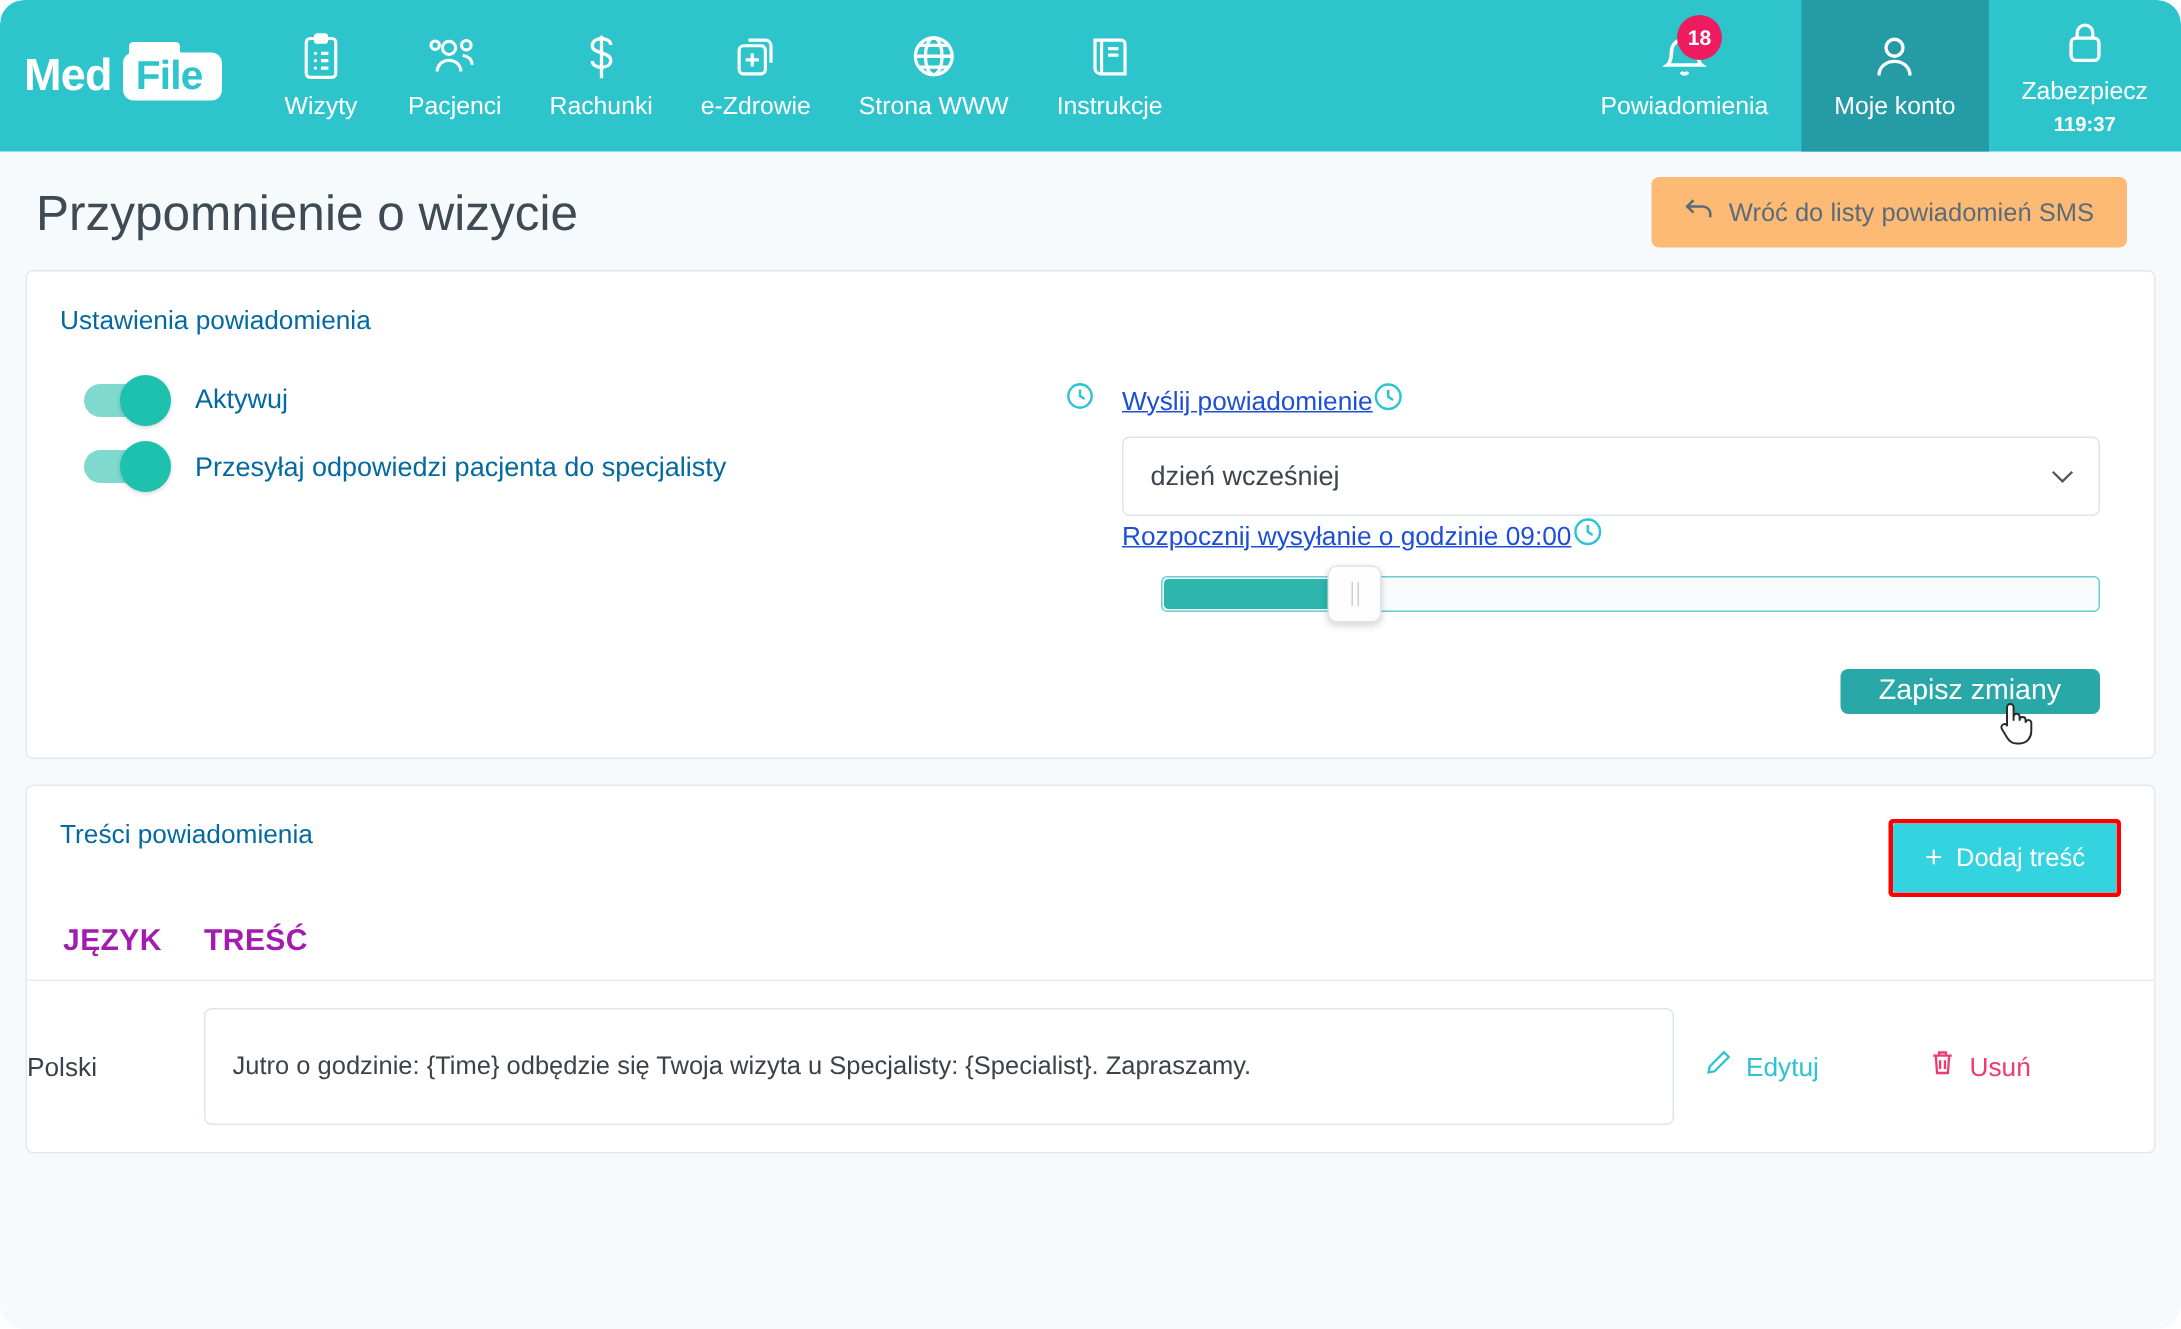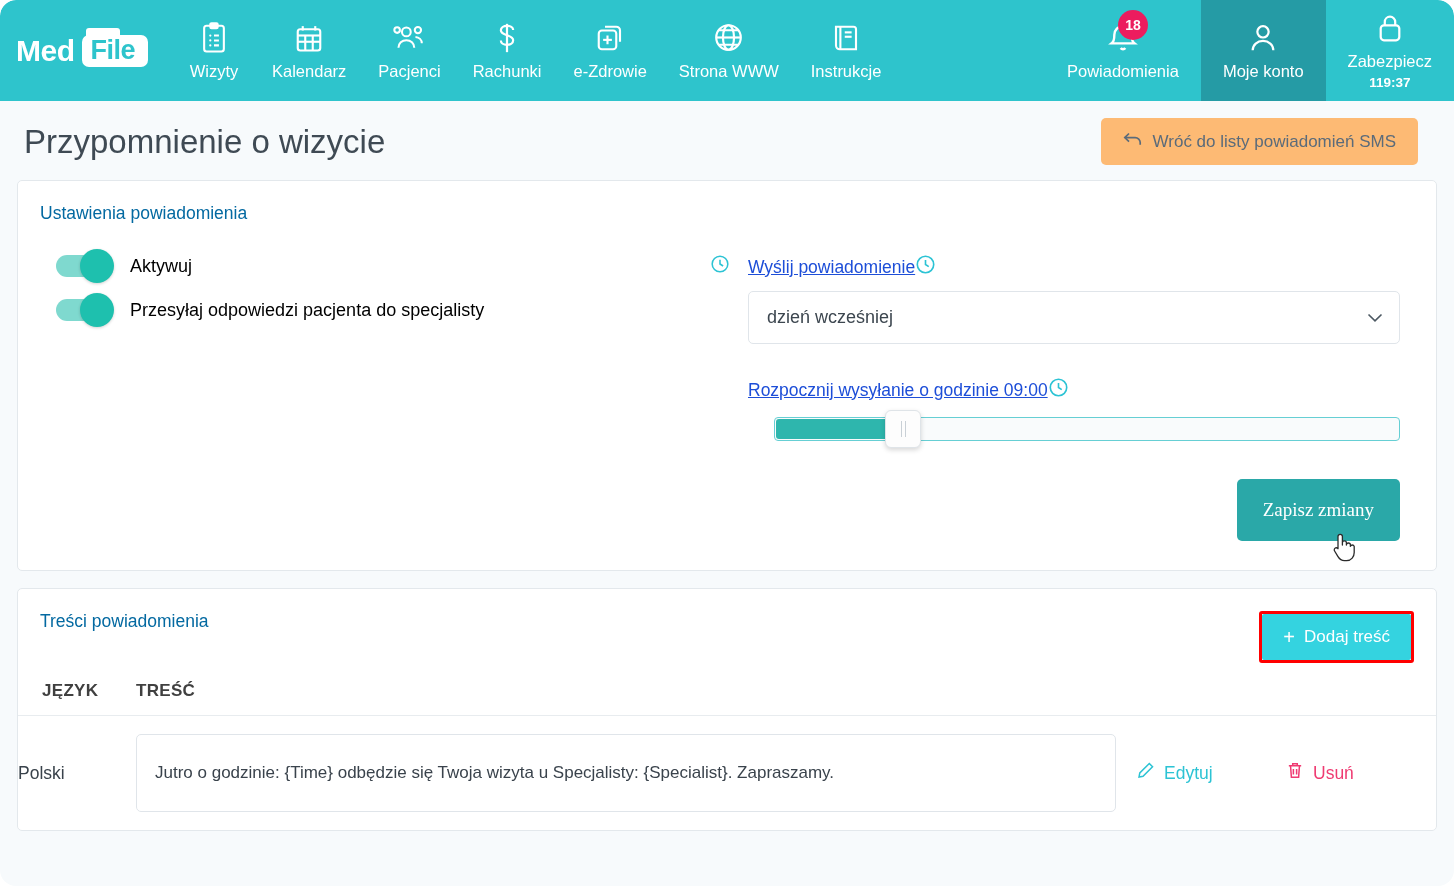--- a/index.html
+++ b/index.html
@@ -144,21 +144,21 @@
     flex-shrink: 0;
   }
   .switch .knob {
     position: absolute;
     top: -6px; right: -2px;
     width: 34px; height: 34px;
     background: #1ec0ae;
     border-radius: 50%;
     box-shadow: 0 1px 3px rgba(0,0,0,0.18);
   }
-  .toggle-label { font-size: 18px; color: #000000; }
+  .toggle-label { font-size: 18px; color: #0369a1; }
 
   .field-label {
     font-size: 17.5px; color: #1d4ed8;
     display: flex; align-items: center; justify-content: flex-start;
     margin-bottom: 11px;
     text-decoration: underline;
   }
   .select-box {
     position: relative;
     width: 100%;
@@ -169,21 +169,21 @@
     font-size: 18px;
     color: #3c464f;
     cursor: pointer;
   }
   .chev {
     position: absolute; right: 16px; top: 50%;
     transform: translateY(-50%);
     color: #4c5862;
   }
 
-  .slider-block { margin-top: 33px; }
+  .slider-block { }
   .slider-track {
     position: relative;
     margin-top: 14px;
     margin-left: 26px;
     height: 24px;
     background: #f9fbfc;
     border: 1px solid #66cfd4;
     border-radius: 4px;
     cursor: pointer;
   }
@@ -214,23 +214,23 @@
     display: flex; justify-content: flex-end;
     padding: 38px 36px 29px 0;
   }
   .save-btn {
     position: relative;
     background: #2aa8a8;
     color: #ffffff;
     font-size: 19px;
     border: none;
     border-radius: 5px;
-    padding: 20px 26px;
-    cursor: pointer;
-    font-family: Liberation Serif, serif;
+    padding: 4px 26px;
+    cursor: pointer;
+    font-family: Liberation Sans, sans-serif;
   }
   .cursor-hand {
     position: absolute;
     right: 43px; bottom: -22px;
     width: 26px; height: 32px;
     pointer-events: none;
   }
 
   
   .content-head {
@@ -256,23 +256,23 @@
   }
   .add-plus { font-size: 20px; line-height: 1; }
 
   table.content-table {
     width: 100%;
     border-collapse: collapse;
     margin-top: 18px;
   }
   table.content-table th {
     text-align: left;
-    font-size: 17px;
+    font-size: 20px;
     font-weight: bold;
-    color: #404040;
+    color: #a21caf;
     letter-spacing: 0.3px;
     padding: 0 0 14px 0;
   }
   table.content-table th.c-lang { width: 104px; padding-left: 24px; }
   table.content-table th.c-body { padding-left: 14px; }
   table.content-table tbody tr { border-top: 1px solid #e8ecef; }
   table.content-table td { padding: 18px 0; vertical-align: middle; }
   td.c-lang { font-size: 17.5px; color: #39424b; padding-left: 24px; }
   .msg-box {
     border: 1px solid #e0e5ea;
@@ -323,34 +323,20 @@
             <line x1="12" y1="11" x2="16" y2="11"></line>
             <circle cx="9" cy="15" r="0.9" fill="#fff" stroke="none"></circle>
             <line x1="12" y1="15" x2="16" y2="15"></line>
             <circle cx="9" cy="19" r="0.9" fill="#fff" stroke="none"></circle>
             <line x1="12" y1="19" x2="16" y2="19"></line>
           </svg>
         </span>
         <span class="nav-label">Wizyty</span>
       </div>
 
-      <div class="nav-item">
-        <span class="ico">
-          <svg width="30" height="30" viewBox="0 0 24 24" fill="none" stroke="#fff" stroke-width="1.7">
-            <rect x="3" y="5" width="18" height="17" rx="2"></rect>
-            <line x1="3" y1="10" x2="21" y2="10"></line>
-            <line x1="3" y1="15" x2="21" y2="15"></line>
-            <line x1="9" y1="10" x2="9" y2="22"></line>
-            <line x1="15" y1="10" x2="15" y2="22"></line>
-            <line x1="7" y1="2.5" x2="7" y2="6"></line>
-            <line x1="17" y1="2.5" x2="17" y2="6"></line>
-          </svg>
-        </span>
-        <span class="nav-label">Kalendarz</span>
-      </div>
 
       <div class="nav-item">
         <span class="ico">
           <svg width="34" height="30" viewBox="0 0 28 24" fill="none" stroke="#fff" stroke-width="1.7">
             <circle cx="11" cy="7" r="3.6"></circle>
             <path d="M4.5 20c0-3.6 2.9-6.2 6.5-6.2s6.5 2.6 6.5 6.2"></path>
             <circle cx="20.5" cy="5.5" r="2.6"></circle>
             <path d="M18.5 11.2c3 .2 5.2 2.3 5.2 5.1"></path>
             <circle cx="3.4" cy="5.5" r="2.3"></circle>
           </svg>

